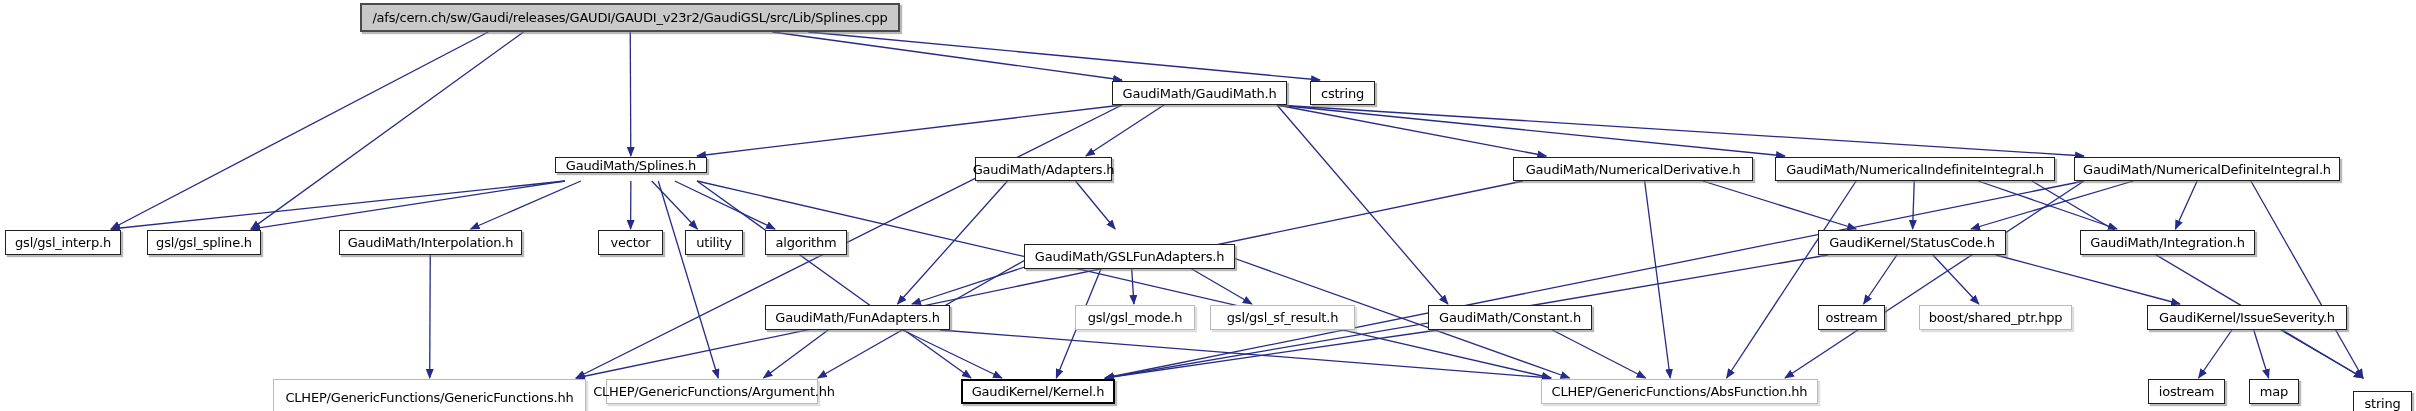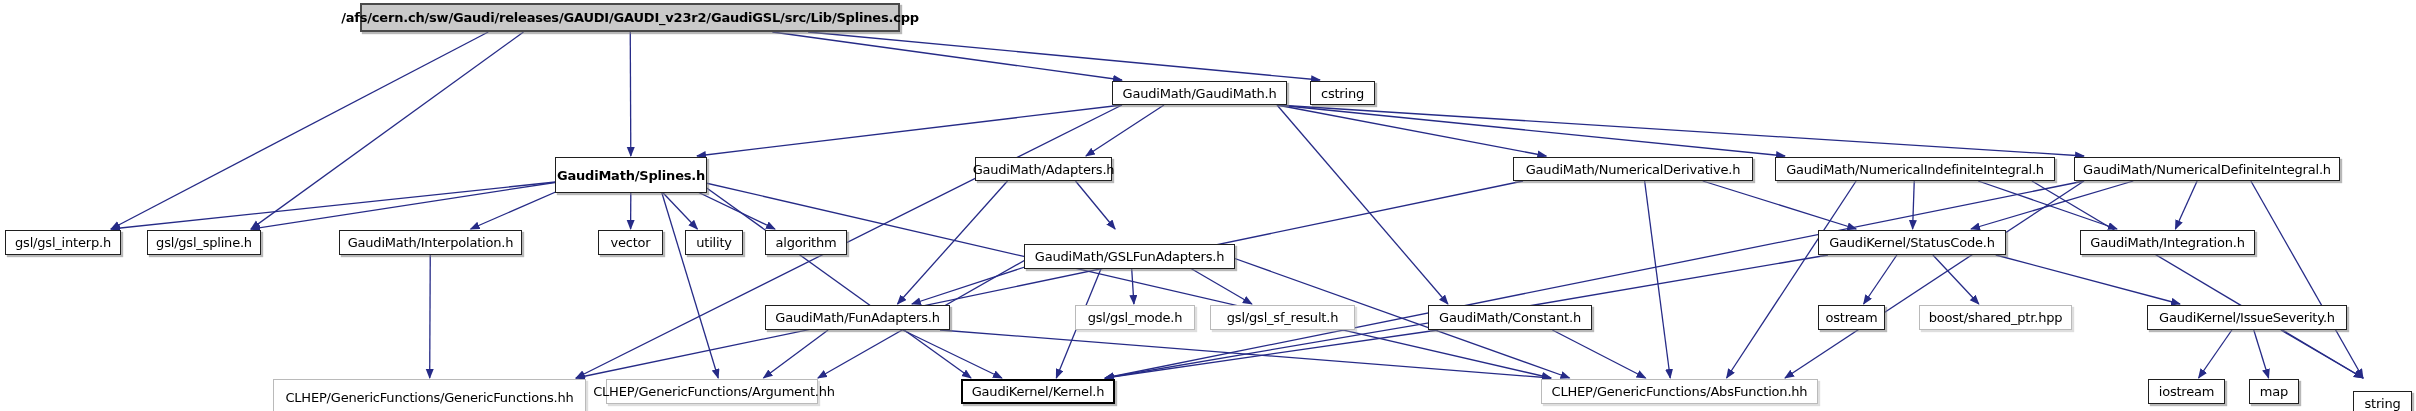--- a/index.html
+++ b/index.html
@@ -97,24 +97,24 @@
         <path d="M2250.875,181 Q2306.9375,279.5 2363,378" fill="none" stroke="#262b87" stroke-width="1.3" marker-end="url(#arrow)"></path>
         <path d="M1896.875,255 Q1880.2375,279.5 1863.6,304" fill="none" stroke="#262b87" stroke-width="1.3" marker-end="url(#arrow)"></path>
         <path d="M1932.875,255 Q1955.8375,279.5 1978.8,304" fill="none" stroke="#262b87" stroke-width="1.3" marker-end="url(#arrow)"></path>
         <path d="M1995.75,255 Q2087.875,279.5 2180,304" fill="none" stroke="#262b87" stroke-width="1.3" marker-end="url(#arrow)"></path>
         <path d="M1828,255 Q1466.5,316.5 1105,378" fill="none" stroke="#262b87" stroke-width="1.3" marker-end="url(#arrow)"></path>
         <path d="M2231.875,330 Q2215.2375,354 2198.6,378" fill="none" stroke="#262b87" stroke-width="1.3" marker-end="url(#arrow)"></path>
         <path d="M2253.75,330 Q2261.175,354 2268.6,378" fill="none" stroke="#262b87" stroke-width="1.3" marker-end="url(#arrow)"></path>
         <path d="M2280.875,330 Q2321.9375,354 2363,378" fill="none" stroke="#262b87" stroke-width="1.3" marker-end="url(#arrow)"></path>
       </g>
   </svg>
-<div class="node main" style="left: 360px; top: 3px; width: 540px; height: 29px; font-weight: bold;">/afs/cern.ch/sw/Gaudi/releases/GAUDI/GAUDI_v23r2/GaudiGSL/src/Lib/Splines.cpp</div>
+<div class="node main" style="left: 360px; top: 3px; width: 540px; height: 29px;">/afs/cern.ch/sw/Gaudi/releases/GAUDI/GAUDI_v23r2/GaudiGSL/src/Lib/Splines.cpp</div>
     <div class="node " style="left: 1112px; top: 81px; width: 175px; height: 24px;">GaudiMath/GaudiMath.h</div>
     <div class="node " style="left: 1310px; top: 81px; width: 65px; height: 24px;">cstring</div>
-    <div class="node " style="left: 555px; top: 157px; width: 152px; height: 36px; font-weight: bold;">GaudiMath/Splines.h</div>
+    <div class="node " style="left: 555px; top: 157px; width: 152px; height: 16px;">GaudiMath/Splines.h</div>
     <div class="node " style="left: 975px; top: 157px; width: 137px; height: 24px;">GaudiMath/Adapters.h</div>
     <div class="node " style="left: 1513px; top: 157px; width: 240px; height: 24px;">GaudiMath/NumericalDerivative.h</div>
     <div class="node " style="left: 1775px; top: 157px; width: 280px; height: 24px;">GaudiMath/NumericalIndefiniteIntegral.h</div>
     <div class="node " style="left: 2074px; top: 157px; width: 266px; height: 24px;">GaudiMath/NumericalDefiniteIntegral.h</div>
     <div class="node " style="left: 5px; top: 230px; width: 116px; height: 25px;">gsl/gsl_interp.h</div>
     <div class="node " style="left: 147px; top: 230px; width: 114px; height: 25px;">gsl/gsl_spline.h</div>
     <div class="node " style="left: 339px; top: 230px; width: 183px; height: 25px;">GaudiMath/Interpolation.h</div>
     <div class="node " style="left: 598px; top: 230px; width: 65px; height: 25px;">vector</div>
     <div class="node " style="left: 685px; top: 230px; width: 58px; height: 25px;">utility</div>
     <div class="node " style="left: 765px; top: 230px; width: 82px; height: 25px;">algorithm</div>

